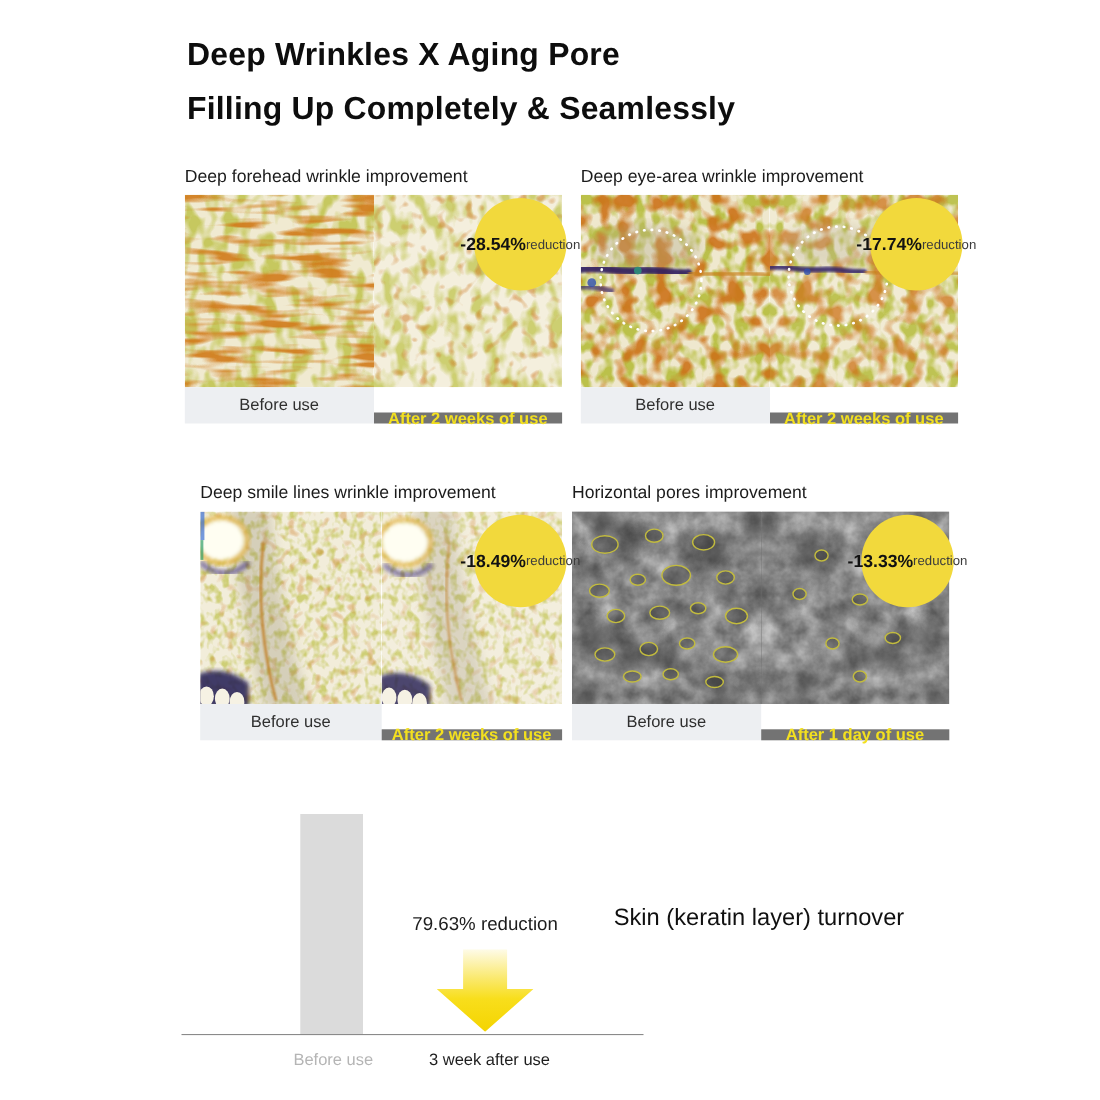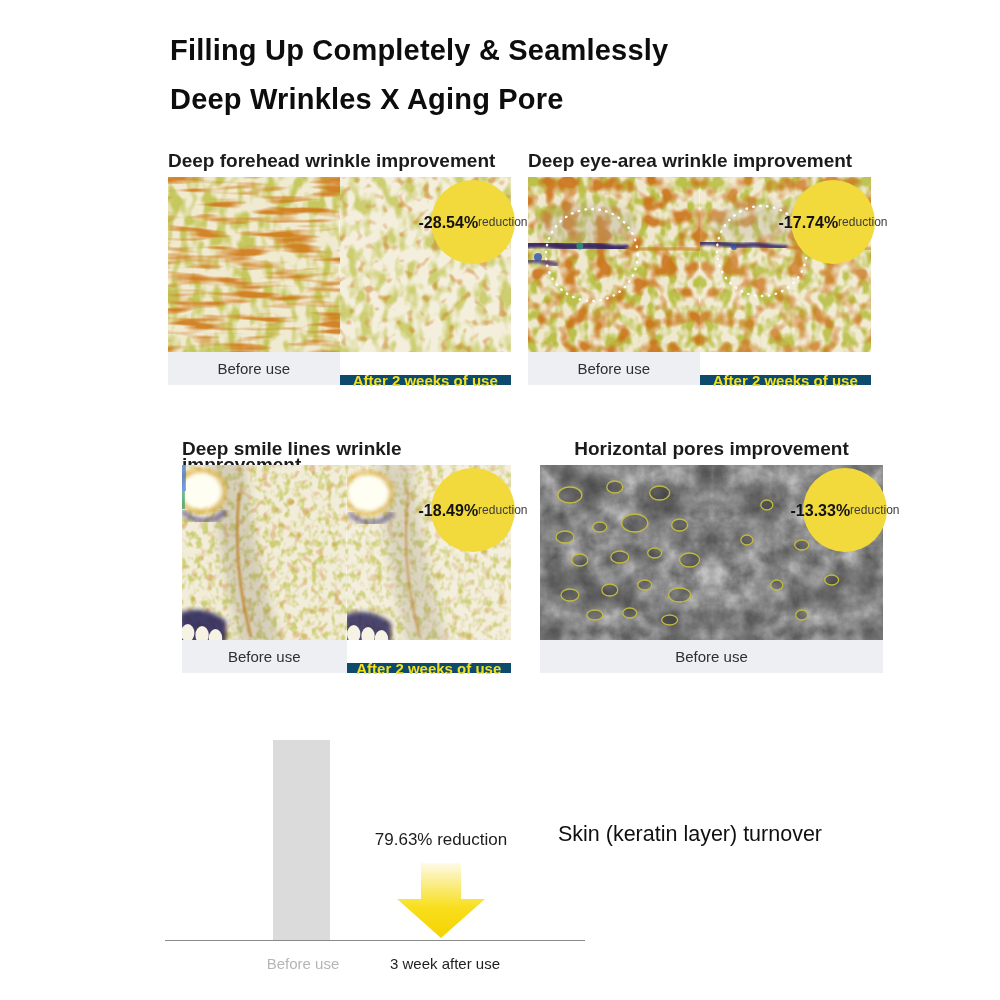--- a/index.html
+++ b/index.html
@@ -4,29 +4,29 @@
 <style>
   * { margin:0; padding:0; box-sizing:border-box; }
   html,body { background:#ffffff; }
   .page { position:relative; width:1000px; height:1000px; background:#fff; overflow:hidden;
           font-family:"Liberation Sans", sans-serif; }
 
   .page-title { position:absolute; left:170px; top:26px; font-size:29px; line-height:49px;
                 font-weight:600; color:#0d0d0d; letter-spacing:0.2px; }
 
   .panel { position:absolute; width:343px; }
-  .panel-caption { font-size:19px; color:#1b1b1b; height:16px; line-height:16px; margin-bottom:8px;font-weight:bold; }
+  .panel-caption { font-size:16px; color:#1b1b1b; height:16px; line-height:16px; margin-bottom:8px; }
   .imgrow { position:relative; height:175px; display:flex; }
   .photo { position:relative; flex:1 1 0; overflow:hidden; }
   .photo svg { position:absolute; inset:0; width:100%; height:100%; display:block; }
   .photo.after { box-shadow: inset 0 0 0 2px #141414; }
   .labels { display:flex; height:33px; font-size:15px; }
   .lab { flex:1 1 0; display:flex; align-items:center; justify-content:center; }
   .lab-before { background:#edeff2; color:#2f2f2f; }
-  .lab-after  { background:#0c4a6e; color:#f3e01f; font-weight:600;margin-top:23px; }
+  .lab-after  { background:#737373; color:#f3e01f; font-weight:600;margin-top:23px; }
 
   .badge { position:absolute; top:3px; right:-4px; width:84px; height:84px; border-radius:50%;
            background:#f2d93c; display:flex; flex-direction:row; align-items:center;
            justify-content:center; z-index:5; }
   .badge-value { font-size:16px; font-weight:700; color:#121212; line-height:19px; }
   .badge-unit  { font-size:12px; color:#3c3c3c; line-height:14px; }
 
   .chart { position:absolute; left:160px; top:735px; width:440px; height:260px; }
   .chart-bar { position:absolute; left:113px; top:5px; width:57px; height:200px; background:#dbdbdb; }
   .chart-baseline { position:absolute; left:5px; top:205px; width:420px; height:1px; background:#8a8a8a; }
@@ -97,22 +97,22 @@
       <stop offset="0.35" stop-color="#fae96e"></stop>
       <stop offset="0.6" stop-color="#f8de1c"></stop>
       <stop offset="1" stop-color="#f4d400"></stop>
     </linearGradient>
   </defs>
 </svg>
 
 <div class="page">
 
   <div class="page-title">
+    <div>Deep Wrinkles X Aging Pore</div>
     <div>Filling Up Completely &amp; Seamlessly</div>
-    <div>Deep Wrinkles X Aging Pore</div>
   </div>
 
   <section class="panel" style="left:168px; top:153px;">
     <div class="panel-caption">Deep forehead wrinkle improvement</div>
     <div class="imgrow">
       <div class="photo before">
         <svg viewBox="0 0 172 175" preserveAspectRatio="none">
           <rect width="172" height="175" fill="#f0ead1"></rect>
           <rect width="172" height="175" filter="url(#fOlive1)" opacity="0.75"></rect>
           <rect width="172" height="175" filter="url(#fStreak)" opacity="0.9"></rect>
@@ -223,21 +223,21 @@
         <div class="badge-value">-18.49%</div>
         <div class="badge-unit">reduction</div>
       </div>
     </div>
     <div class="labels">
       <div class="lab lab-before">Before use</div>
       <div class="lab lab-after">After 2 weeks of use</div>
     </div>
   </section>
 
-  <section class="panel" style="left:540px; top:441px;text-align:center;">
+  <section class="panel" style="left:520px; top:441px;">
     <div class="panel-caption">Horizontal pores improvement</div>
     <div class="imgrow">
       <div class="photo before">
         <svg viewBox="0 0 172 175" preserveAspectRatio="none">
           <rect width="172" height="175" fill="#8e8e8e"></rect>
           <rect width="172" height="175" filter="url(#fGrayTex)"></rect>
           <rect width="172" height="175" filter="url(#fGrayBlotch)" opacity="0.55"></rect>
           <g fill="rgba(50,50,50,0.4)" stroke="#c2bb3e" stroke-width="1.3">
             <ellipse cx="30" cy="30" rx="12" ry="8"></ellipse>
               <ellipse cx="75" cy="22" rx="8" ry="6"></ellipse>
@@ -279,20 +279,21 @@
           </g>
         </svg>
       </div>
       <div class="badge">
         <div class="badge-value">-13.33%</div>
         <div class="badge-unit">reduction</div>
       </div>
     </div>
     <div class="labels">
       <div class="lab lab-before">Before use</div>
+      <div class="lab lab-after">After 1 day of use</div>
     </div>
   </section>
 
   <div class="chart">
     <div class="chart-bar"></div>
     <div class="chart-annotation">79.63% reduction</div>
     <svg class="chart-arrow" viewBox="0 0 88 75">
       <path d="M24,0 L64,0 L64,36 L88,36 L44,75 L0,36 L24,36 Z" fill="url(#gArrow)"></path>
     </svg>
     <div class="chart-baseline"></div>

